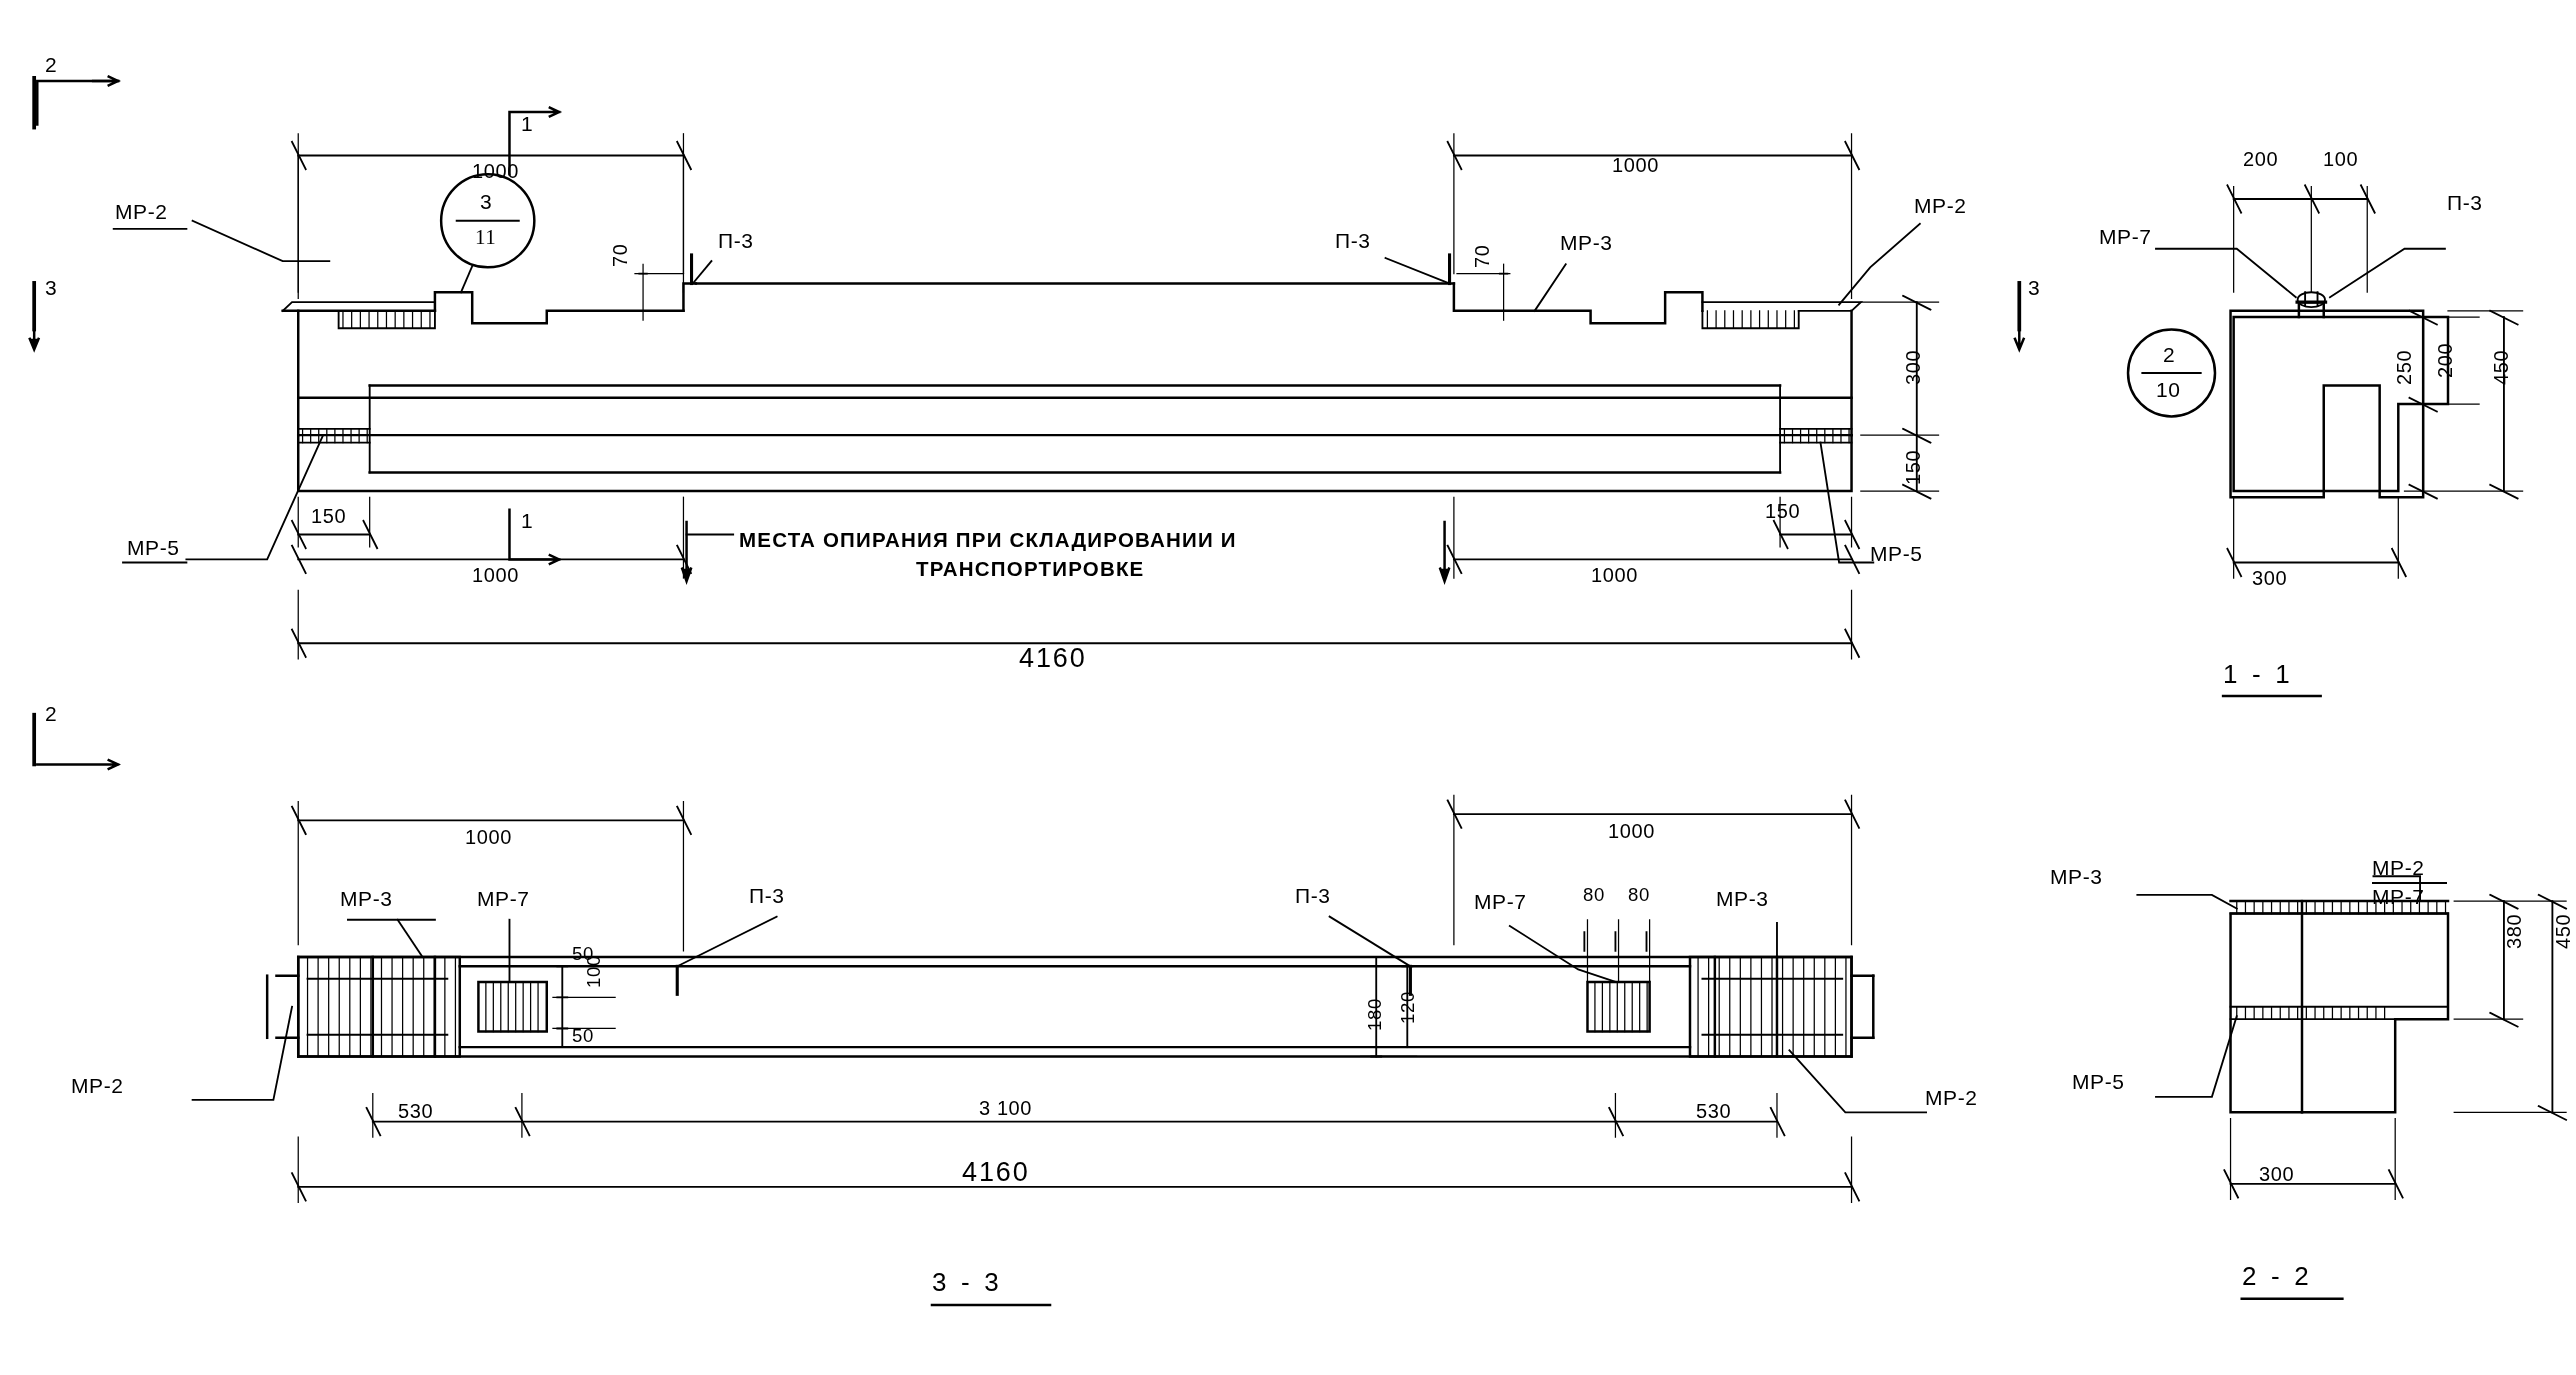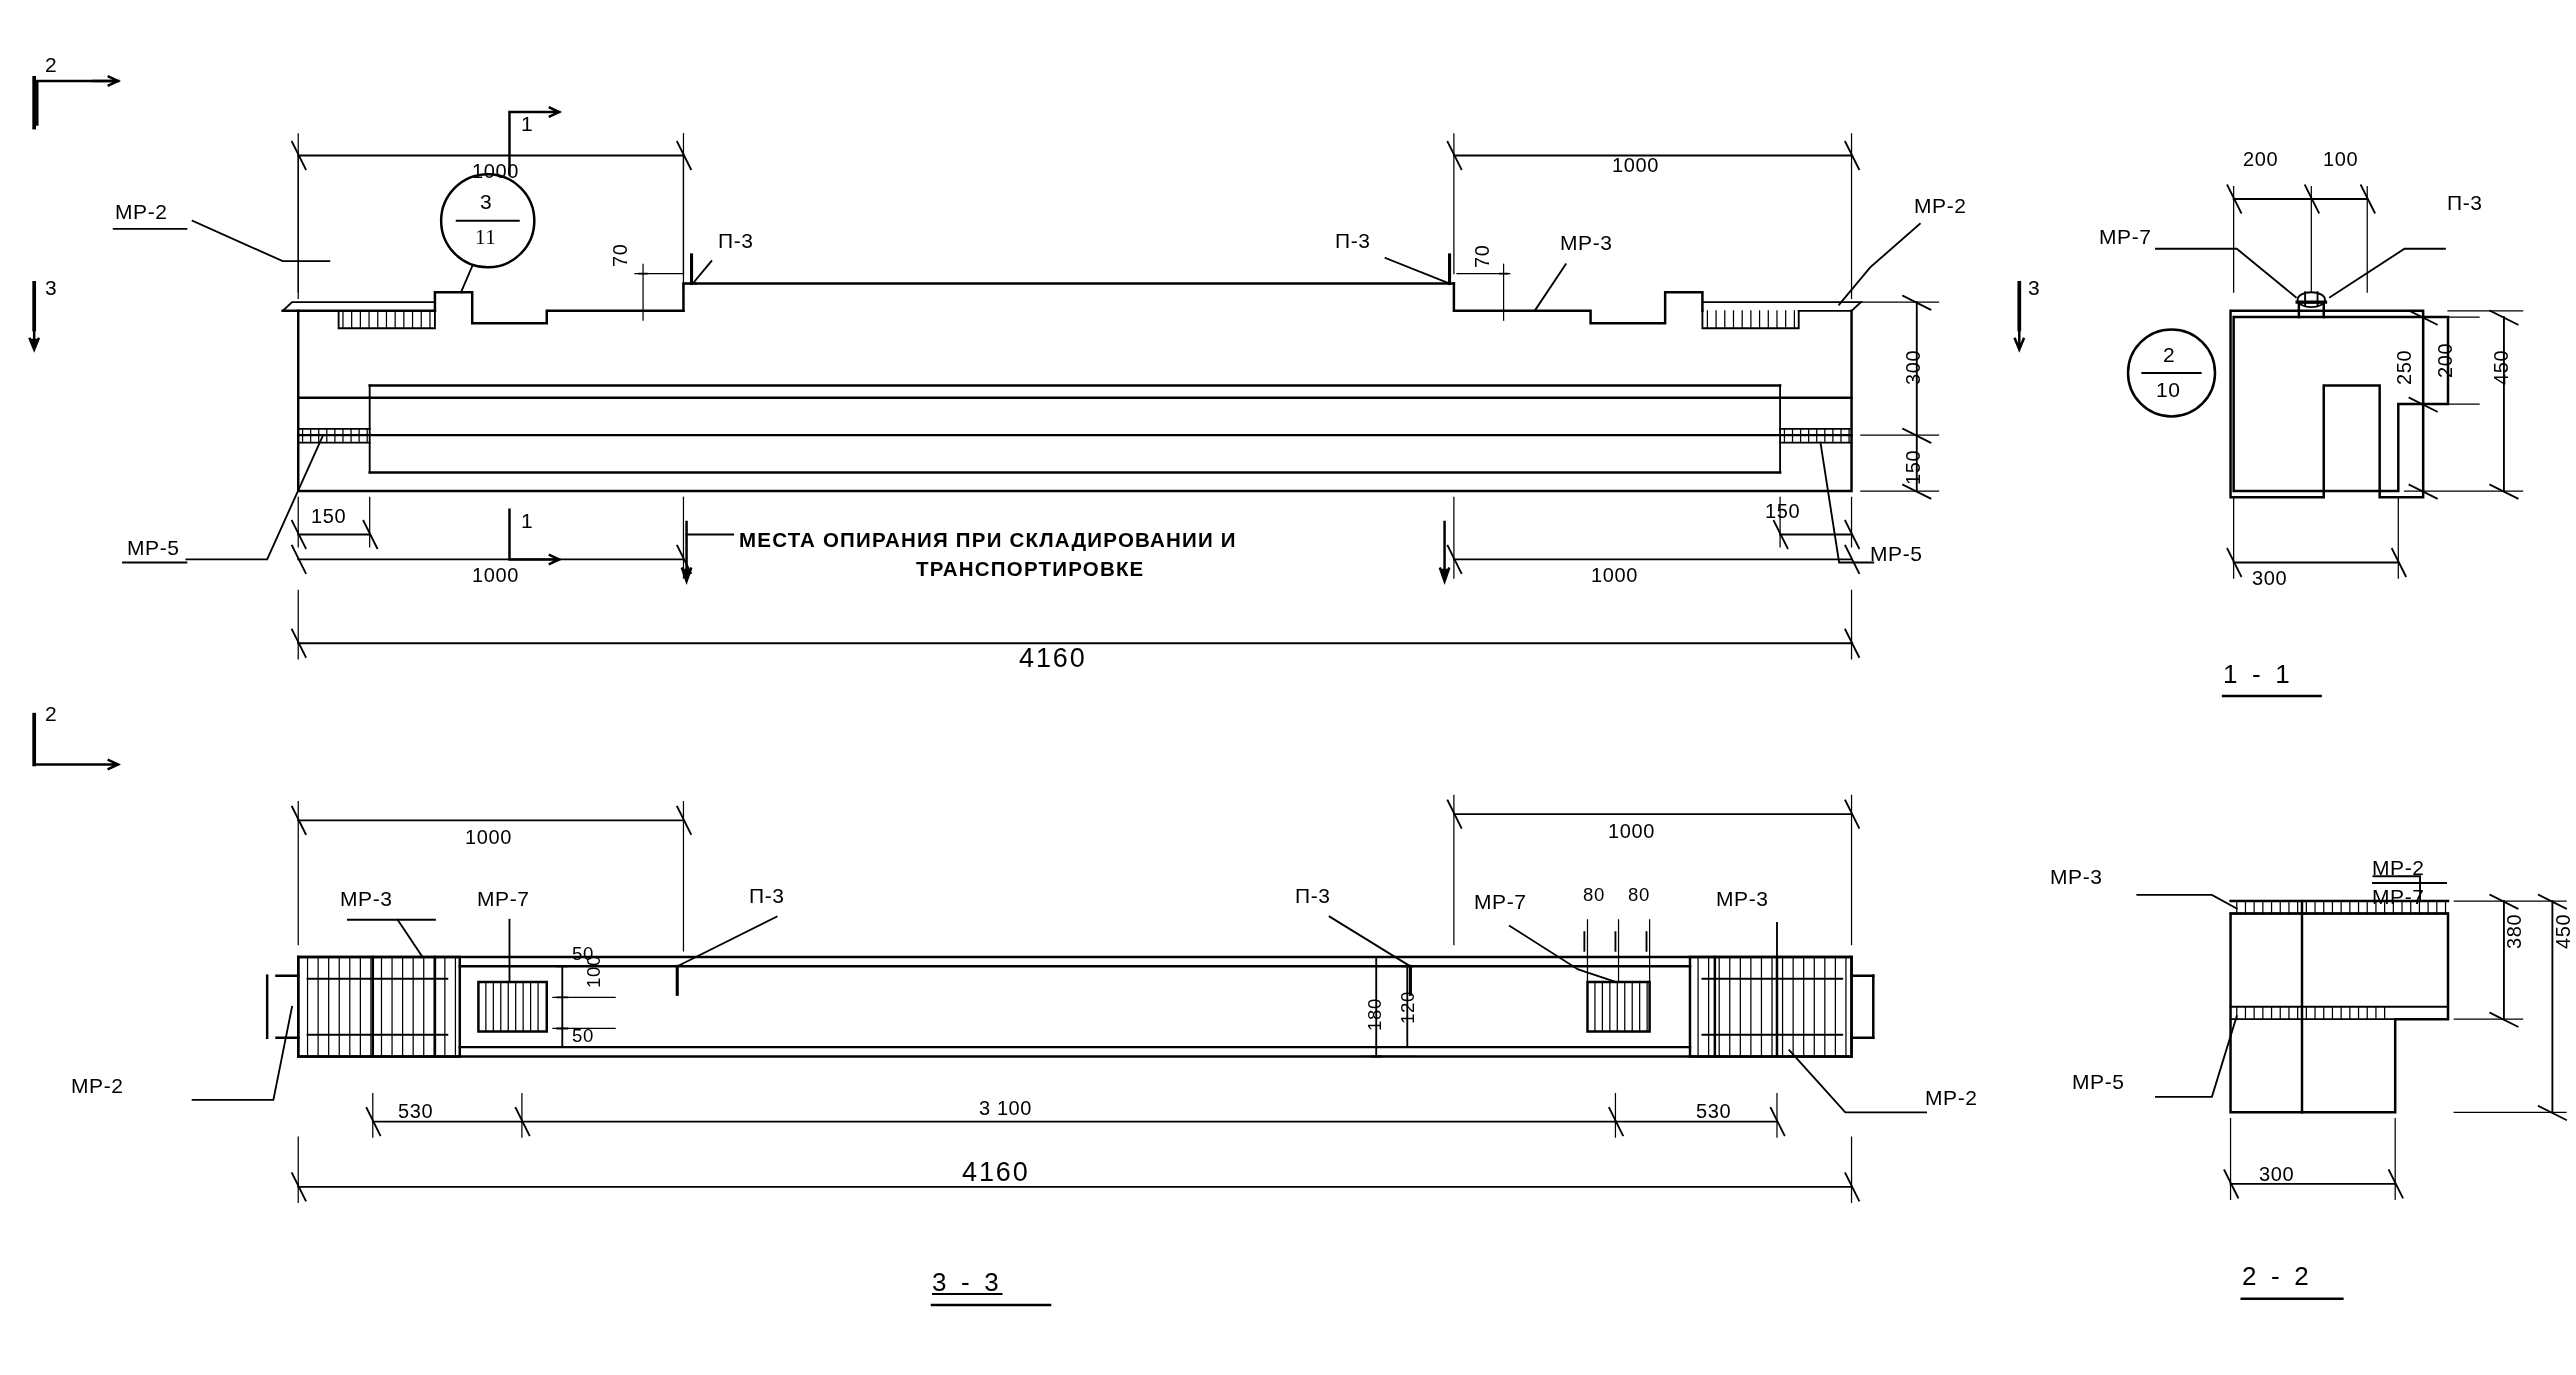--- a/index.html
+++ b/index.html
@@ -409,21 +409,21 @@
 <div class="lbl s vert" style="left:583px;top:988px;">100</div>
 <div class="lbl s" style="left:572px;top:1025px;">50</div>
 <div class="lbl s" style="left:1583px;top:884px;">80</div>
 <div class="lbl s" style="left:1628px;top:884px;">80</div>
 <div class="lbl s vert" style="left:1364px;top:1031px;">180</div>
 <div class="lbl s vert" style="left:1397px;top:1024px;">120</div>
 <div class="lbl dim" style="left:398px;top:1100px;">530</div>
 <div class="lbl dim" style="left:979px;top:1097px;">3 100</div>
 <div class="lbl dim" style="left:1696px;top:1100px;">530</div>
 <div class="lbl big" style="left:962px;top:1157px;">4160</div>
-<div class="lbl secttitle" style="left:932px;top:1267px;text-decoration:underline;">3 - 3</div>
+<div class="lbl secttitle" style="left:932px;top:1267px;">3 - 3</div>
 
 <div class="lbl m" style="left:2050px;top:865px;">МР-3</div>
 <div class="lbl m" style="left:2372px;top:856px;">МР-2</div>
 <div class="lbl m" style="left:2372px;top:885px;">МР-7</div>
 <div class="lbl m" style="left:2072px;top:1070px;">МР-5</div>
 <div class="lbl dim vert" style="left:2503px;top:949px;">380</div>
 <div class="lbl dim vert" style="left:2552px;top:949px;">450</div>
 <div class="lbl dim" style="left:2259px;top:1163px;">300</div>
 <div class="lbl secttitle" style="left:2242px;top:1261px;">2 - 2</div>
 

